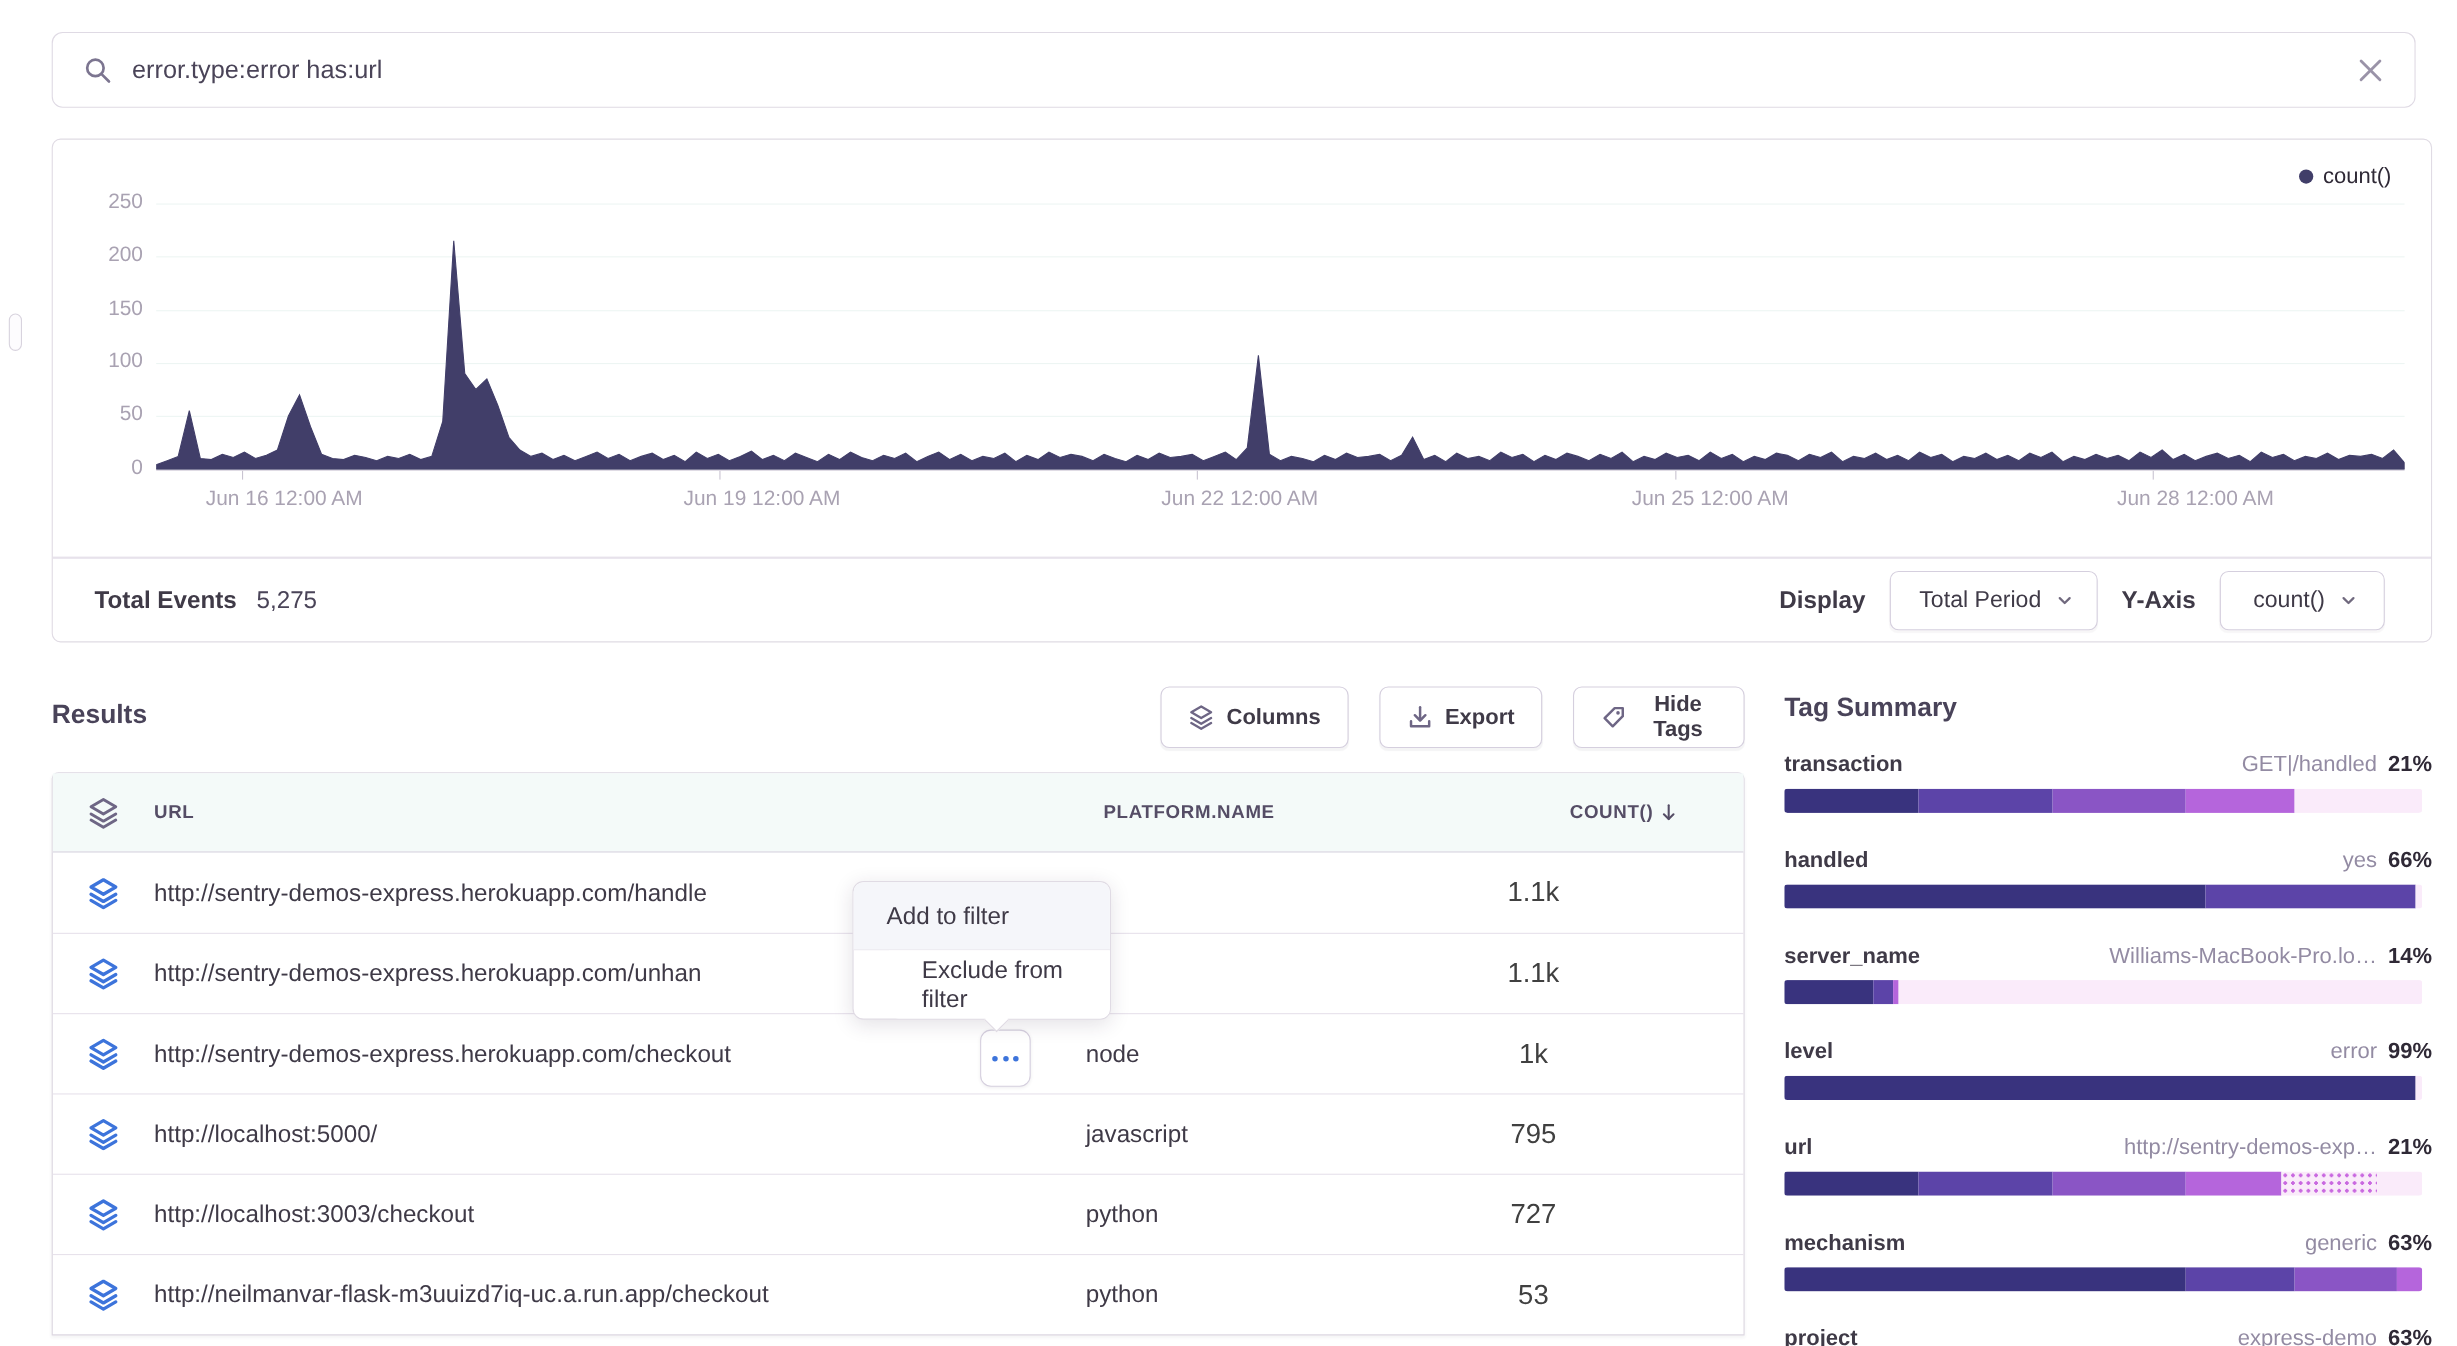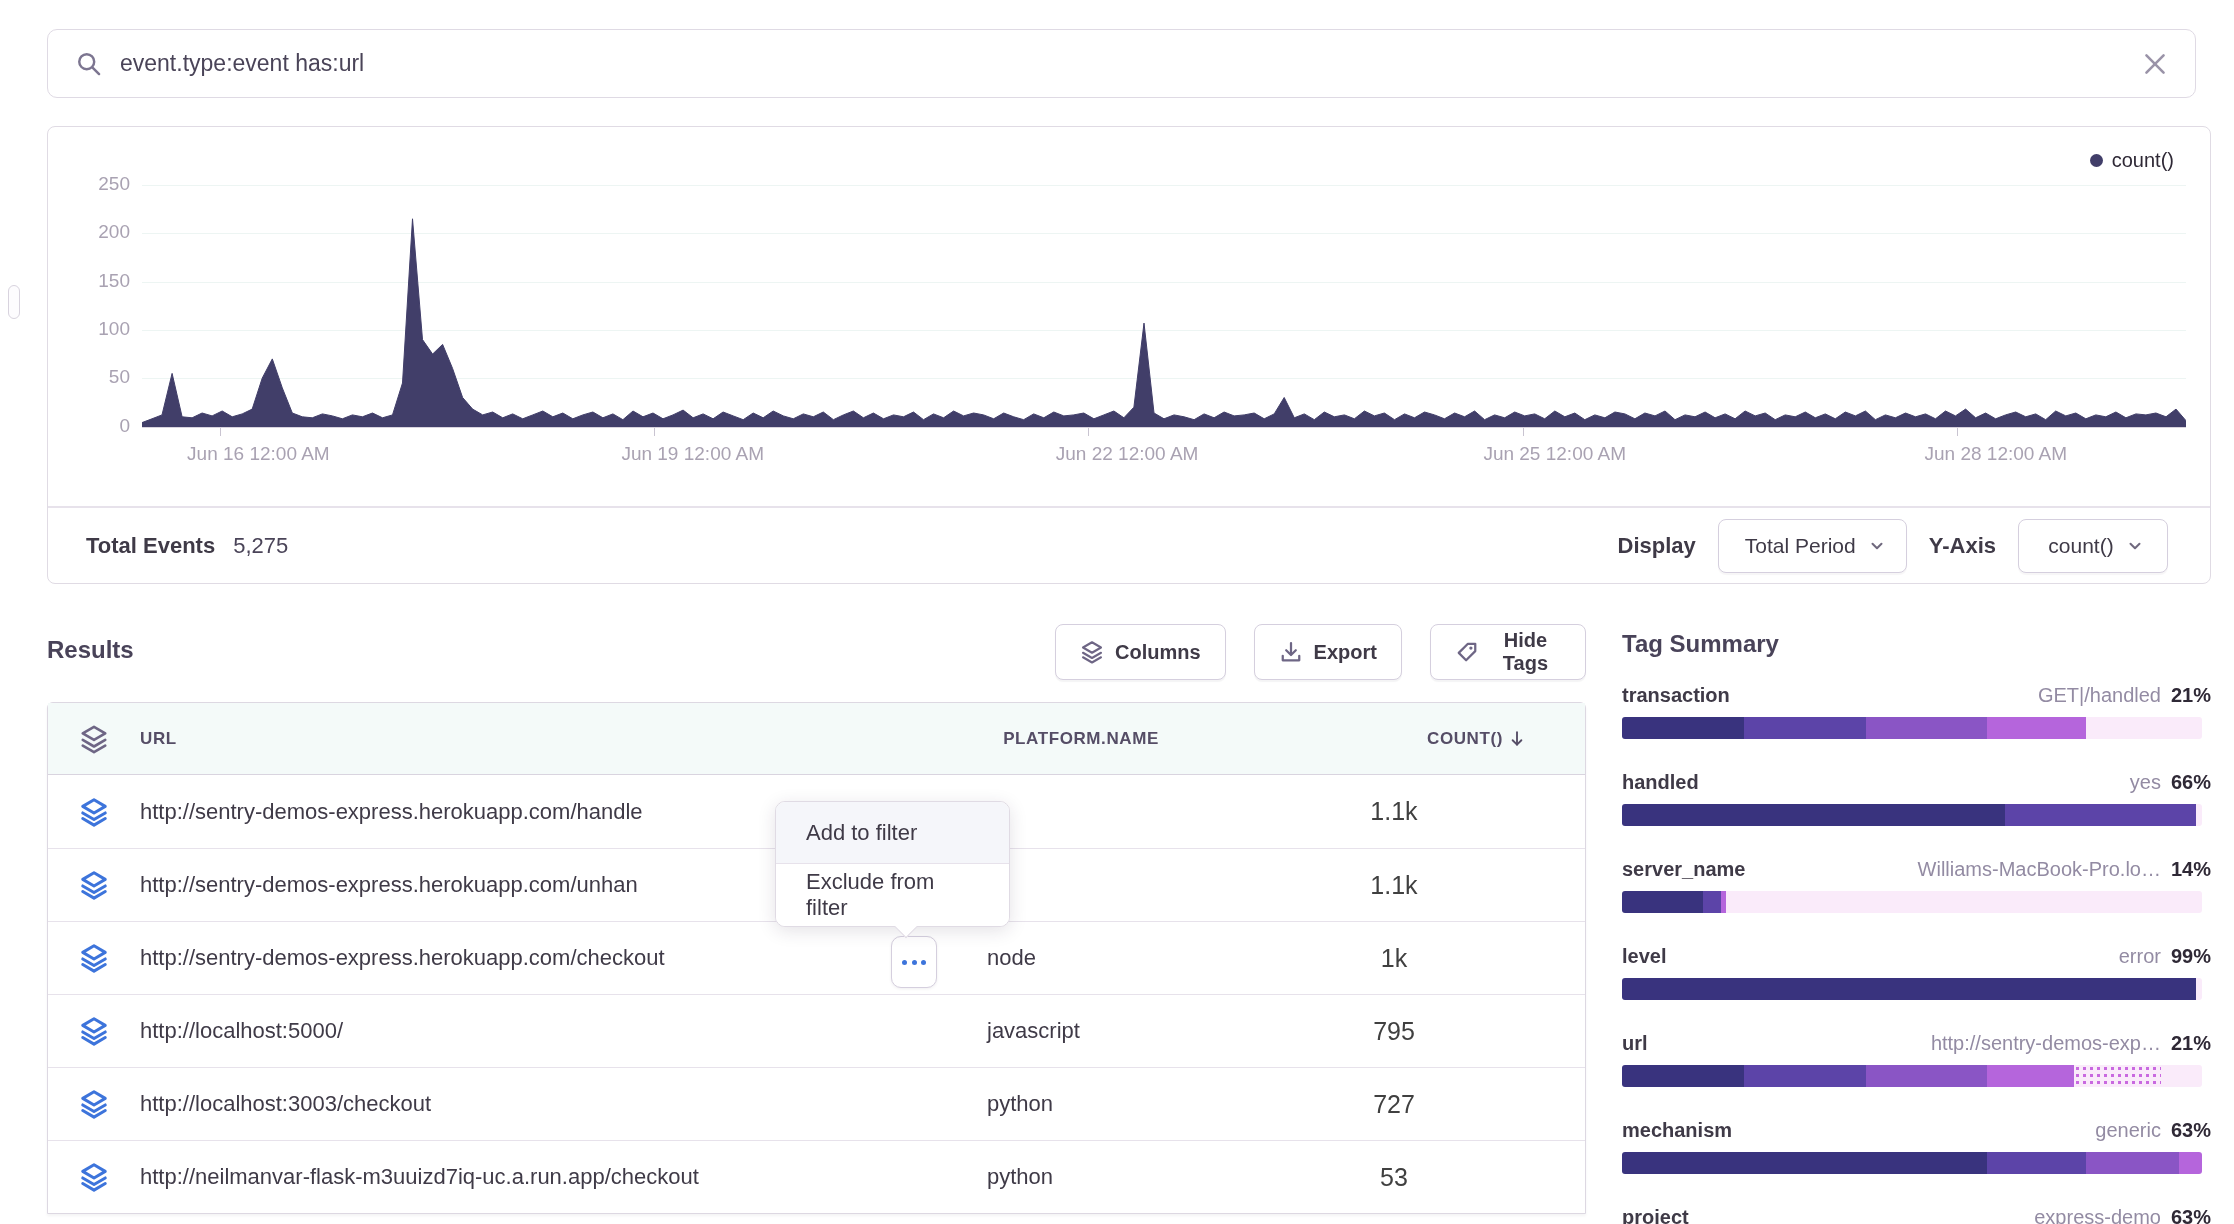--- a/index.html
+++ b/index.html
@@ -64,21 +64,21 @@
     border-radius:10px; background:#fff; display:flex; align-items:center; justify-content:center; gap:4.5px;
     cursor:pointer; box-shadow:0 1px 3px rgba(45,33,60,0.08); }
   #cell-actions .dot { width:5px; height:5px; border-radius:50%; background:#3D74DB; }
 
   
   #context-menu { left:775px; top:801px; width:235px; background:#fff; border:1.5px solid #E0DBE4;
     border-radius:10px; box-shadow:0 4px 18px rgba(45,33,60,0.13); z-index:30; }
   .menu-item { height:62px; display:flex; align-items:center; padding:0 30px; font-size:22px;
     color:#3F3A47; cursor:pointer; background:#fff; }
   .menu-item:first-child { background:#F5F6FA; border-radius:9px 9px 0 0; border-bottom:1.5px solid #E7E2EB; }
-  .menu-item:last-child { border-radius:0 0 9px 9px; }
+  .menu-item:last-child { border-radius:0 0 9px 9px;margin-left:32px; }
   #menu-caret { position:absolute; left:122px; bottom:-9px; width:16px; height:16px; background:#fff;
     border-right:1.5px solid #E0DBE4; border-bottom:1.5px solid #E0DBE4; transform:rotate(45deg); }
 
   
   #tag-summary { left:1622px; top:630px; width:589px; height:596px; overflow:hidden; }
   #tag-summary-title { font-size:24px; font-weight:bold; color:#494359; margin-bottom:26px; }
   .tag-row { margin-bottom:32px; }
   .tag-head { display:flex; align-items:baseline; height:26px; }
   .tag-name { font-size:20px; font-weight:bold; color:#3F3A47; }
   .tag-value { margin-left:auto; font-size:20px; color:#938BA3; white-space:nowrap; }
@@ -97,21 +97,21 @@
 
 <div class="abs" id="slideout-handle"></div>
 
 <div class="abs" id="search-panel">
   <span style="display:flex;">
     <svg width="26" height="26" viewBox="0 0 16 16" fill="none" stroke="#7C7590" stroke-width="1.5" stroke-linecap="round">
       <circle cx="6.6" cy="6.6" r="4.6"></circle>
         <line x1="10.2" y1="10.2" x2="14.2" y2="14.2"></line>
     </svg>
   </span>
-  <div id="search-query">event.type:event has:url</div>
+  <div id="search-query">error.type:error has:url</div>
   <button class="icon-btn">
     <svg width="24" height="24" viewBox="0 0 14 14" stroke="#9A93A8" stroke-width="1.5" stroke-linecap="round">
       <line x1="2" y1="2" x2="12" y2="12"></line>
         <line x1="12" y1="2" x2="2" y2="12"></line>
     </svg>
   </button>
 </div>
 
 <div class="abs" id="chart-panel">
   <div id="legend">

